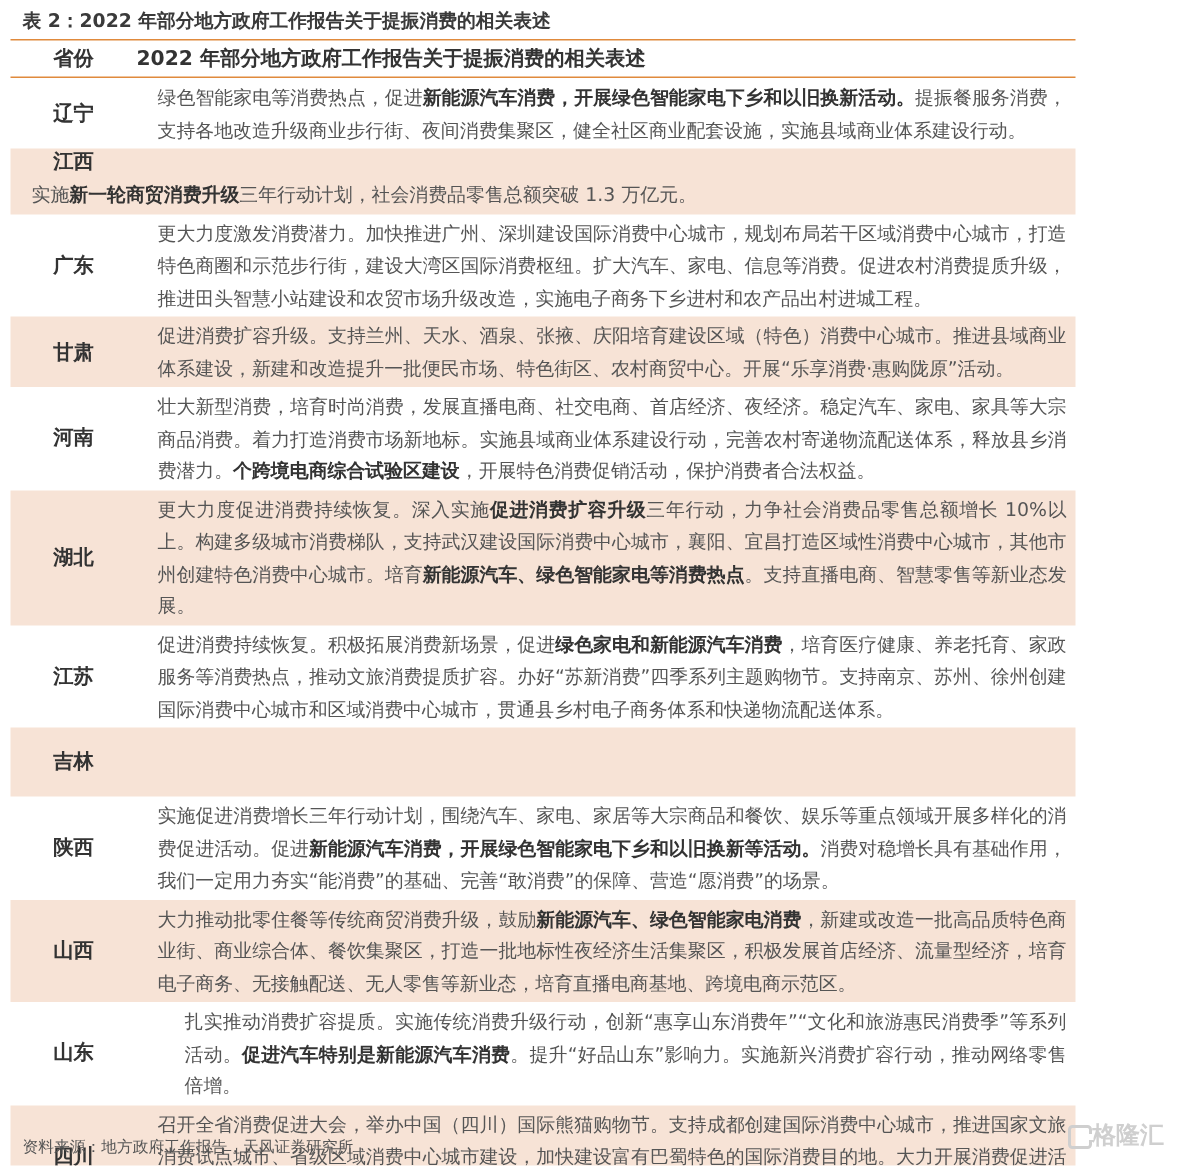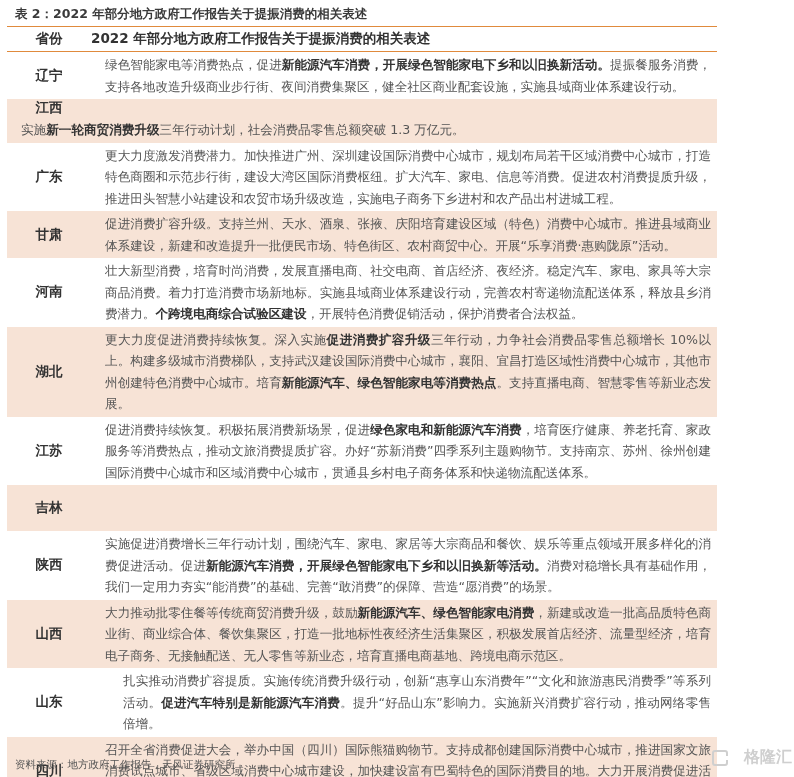--- a/index.html
+++ b/index.html
@@ -37,21 +37,21 @@
     font-size: 12.6px; line-height: 21.5px; color: #555555;
     text-align: justify;
   }
   .row .desc b { color: #333333; font-weight: bold; }
   .source {
     position: absolute; left: 15px; top: 758px;
     font-size: 10.5px; color: #555;
   }
   .watermark {
     position: absolute; left: 712px; top: 747px;
-    display: flex; align-items: center; gap: 16px;
+    display: flex; align-items: center; gap: 0;
     color: #cfcfcf; font-size: 16px; font-weight: bold;
   }
   .wm-icon {
     width: 16px; height: 16px; border: 2.5px solid #cfcfcf; border-radius: 3px;
     box-sizing: border-box; position: relative;
   }
   .wm-icon::after {
     content: ""; position: absolute; right: -3px; top: 4px; width: 7px; height: 4px;
     background: #fff;
   }

